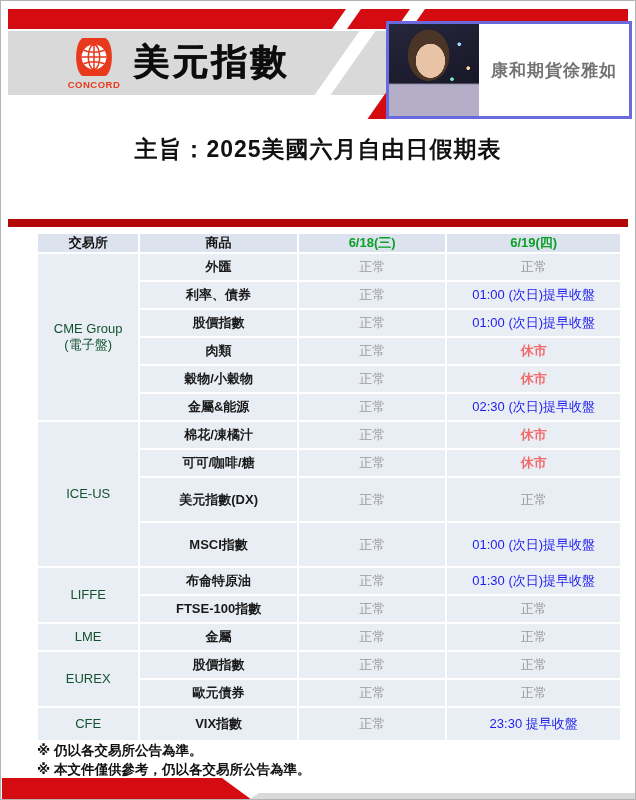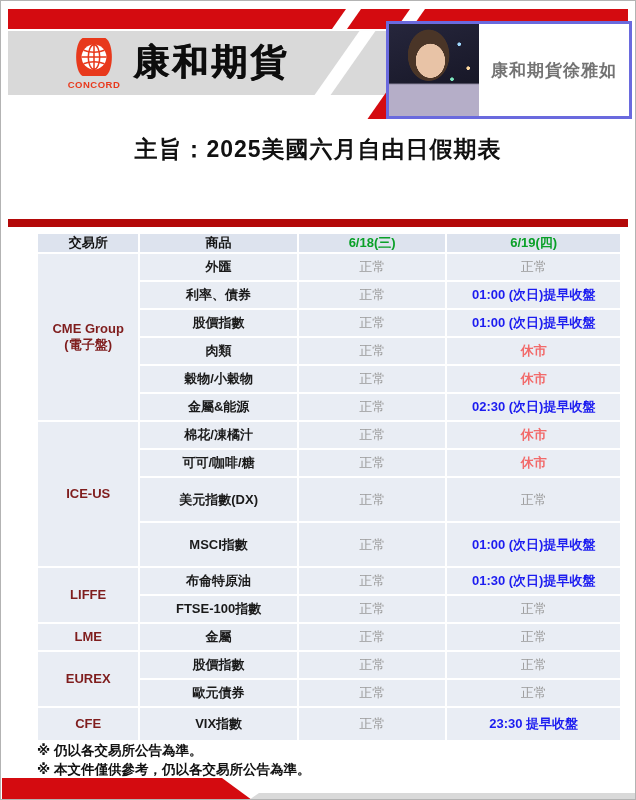--- a/index.html
+++ b/index.html
@@ -46,24 +46,24 @@
   table.holiday{position:absolute;left:35px;top:231px;width:586px;
                 border-collapse:separate;border-spacing:2px;table-layout:fixed;}
   table.holiday th,table.holiday td{
     text-align:center;vertical-align:middle;padding:0;background:var(--cell-bg);
     font-size:13px;overflow:hidden;white-space:nowrap;}
   table.holiday thead th{background:var(--header-bg);height:18px;font-weight:700;color:#111;}
   table.holiday thead th.date{color:var(--date-green);}
   table.holiday td{height:26px;}
   tr.tall td{height:43px;}
   tr.short td{height:32px;}
-  td.exch{font-weight:700;color:#7f1d1d;line-height:16px;height:auto;margin-left:8px;}
+  td.exch{font-weight:400;color:#14532d;line-height:16px;height:auto;margin-left:8px;}
   td.prod{font-weight:700;color:#1a1a1a;}
   td.st-normal{color:var(--normal-gray);font-weight:400;}
-  td.st-early{color:var(--early-blue);font-weight:700;margin-top:24px;}
+  td.st-early{color:var(--early-blue);font-weight:400;margin-top:24px;}
   td.st-closed{color:var(--closed-red);font-weight:700;}
   
   .notes{position:absolute;left:36px;top:740px;font-size:13.5px;font-weight:700;color:#111;line-height:19px;}
   .foot-red{position:absolute;left:1px;top:777px;width:250px;height:22px;background:var(--band-red);
             clip-path:polygon(0 0,88% 0,100% 100%,0 100%);}
   .foot-gray{position:absolute;left:248px;top:792px;width:387px;height:7px;background:#d9d9d9;
              clip-path:polygon(10px 0,100% 0,100% 100%,0 100%);}
 </style>
 </head>
 <body>
@@ -85,21 +85,21 @@
         <g stroke="#e8391c" stroke-width="1.6" fill="none">
           <ellipse cx="24" cy="21" rx="6" ry="13"></ellipse>
           <line x1="11" y1="21" x2="37" y2="21"></line>
           <line x1="24" y1="8" x2="24" y2="34"></line>
           <path d="M13 14 Q24 18 35 14"></path>
           <path d="M13 28 Q24 24 35 28"></path>
         </g>
       </svg>
       <div class="logo-word">CONCORD</div>
     </div>
-    <div class="logo-cjk">康和期貨</div>
+    <div class="logo-cjk">美元指數</div>
   </div>
 
   <div class="agent-card">
     <div class="agent-photo"></div>
     <div class="agent-name">康和期貨徐雅如</div>
   </div>
 
   <div class="title">主旨：2025美國六月自由日假期表</div>
   <div class="divider"></div>
 

